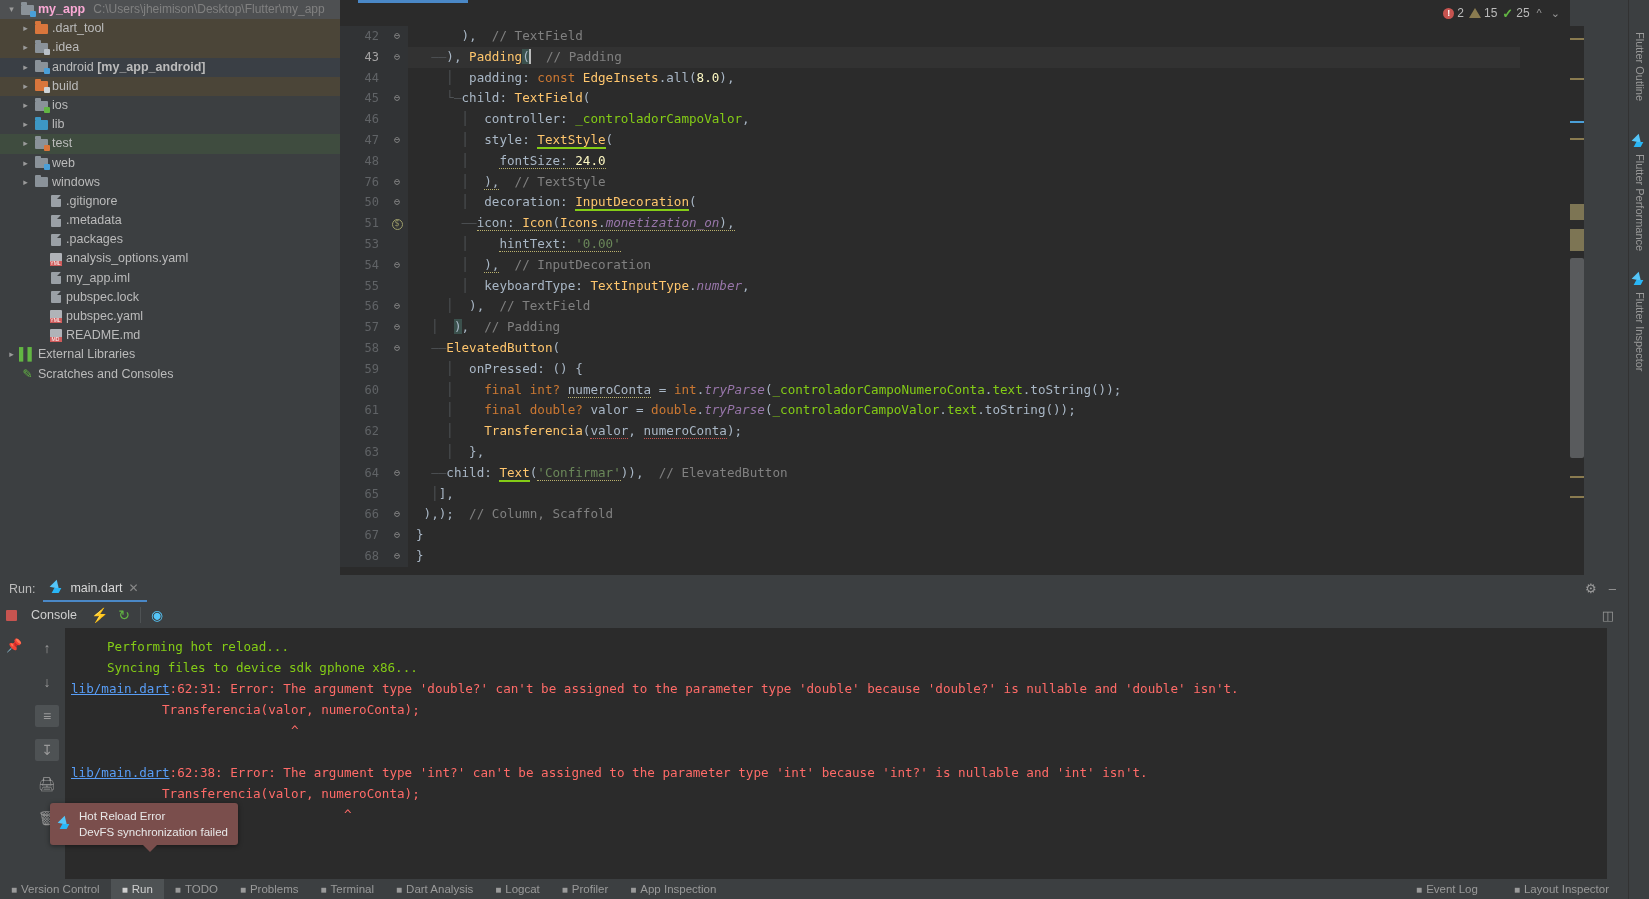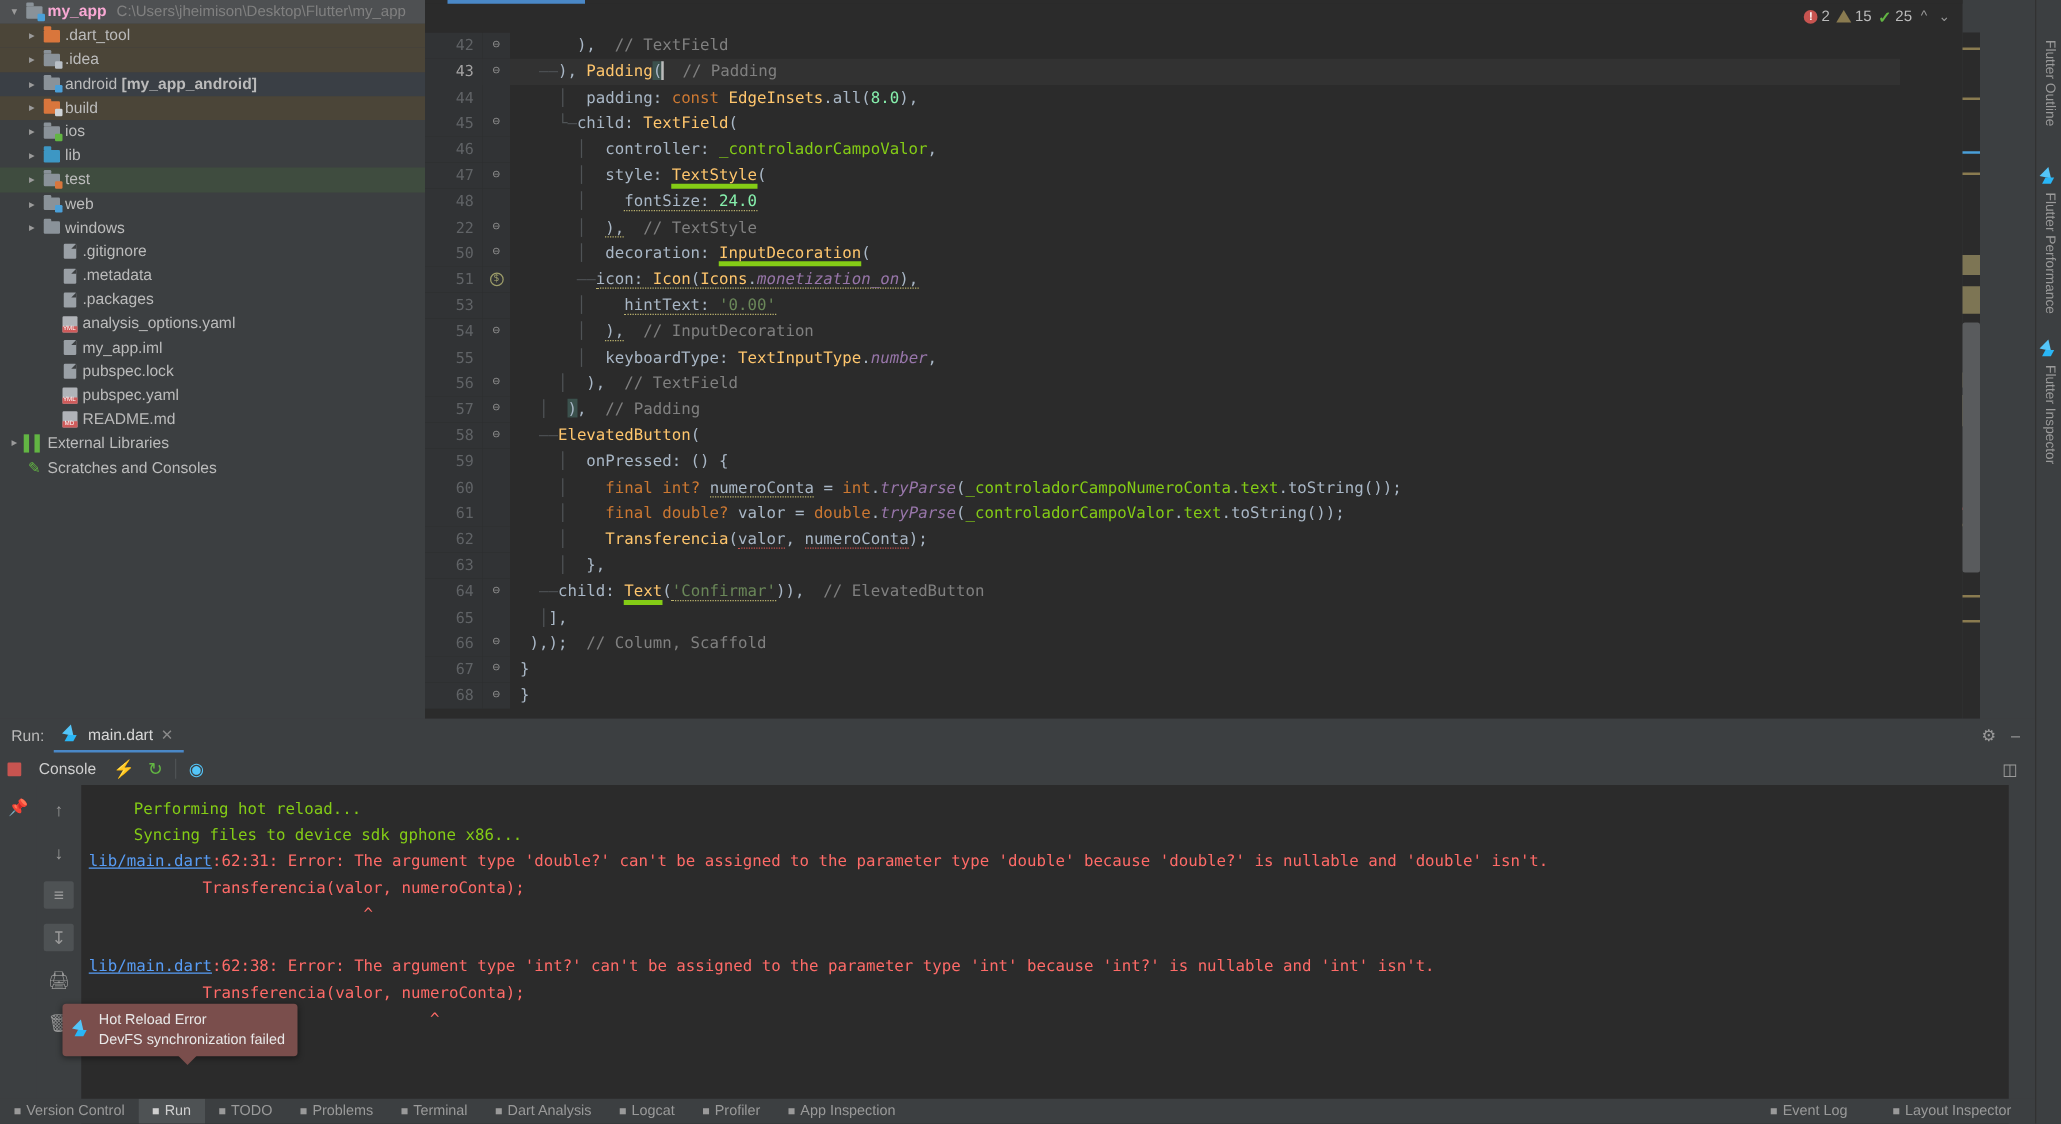--- a/index.html
+++ b/index.html
@@ -73,27 +73,27 @@
     color:#606366; font-size:12px; background:#313335;
   }
   .gutter.cur{ color:#a4a3a3; }
   .fold-col{ width:22px; flex:0 0 22px; text-align:center; color:#8a8a8a; font-size:10px; background:#313335; }
   .code-txt{ padding-left:8px; color:#a9b7c6; }
 
   
   .kw     { color:#cc7832; }
   .type   { color:#ffc66d; }
   .str    { color:#6a8759; }
-  .num    { color:#86efac; }
+  .num    { color:#fef9c3; }
   .cmt    { color:#808080; }
   .fld    { color:#84cc16; }
   .ital   { font-style:italic; color:#9876aa; }
   .wavy-y { border-bottom:1px dotted #bbb26e; }
   .wavy-r { border-bottom:1px dotted #c75450; }
-  .undl   { border-bottom:4px solid #84cc16;margin-top:47px; }
+  .undl   { border-bottom:2px solid #84cc16;margin-top:47px; }
   .hlbrace{ background:#3b514d; }
   .caretch{ border-left:2px solid #bbbbbb; margin-left:-1px;}
 
   
   .guide{ color:#4f5356; }
 
   
   .coin{
     display:inline-block;width:11px;height:11px;border-radius:50%;
     border:1.5px solid #9e9e6a;color:#9e9e6a;font-size:8px;line-height:8px;text-align:center;
@@ -405,21 +405,21 @@
     </div>
 
     <div id="code-area">
         <div class="cline"><span class="gutter">42</span><span class="fold-col">⊖</span><span class="code-txt"><span class="guide">      </span>),  <span class="cmt">// TextField</span></span></div>
         <div class="cline highlight"><span class="gutter cur">43</span><span class="fold-col">⊖</span><span class="code-txt"><span class="guide">  ——</span>), <span class="type">Padding</span><span class="hlbrace">(</span><span class="caretch"></span>  <span class="cmt">// Padding</span></span></div>
         <div class="cline"><span class="gutter">44</span><span class="fold-col"></span><span class="code-txt"><span class="guide">    │</span>  padding: <span class="kw">const</span> <span class="type">EdgeInsets</span>.all(<span class="num">8.0</span>),</span></div>
         <div class="cline"><span class="gutter">45</span><span class="fold-col">⊖</span><span class="code-txt"><span class="guide">    └—</span>child: <span class="type">TextField</span>(</span></div>
         <div class="cline"><span class="gutter">46</span><span class="fold-col"></span><span class="code-txt"><span class="guide">      │</span>  controller: <span class="fld">_controladorCampoValor</span>,</span></div>
         <div class="cline"><span class="gutter">47</span><span class="fold-col">⊖</span><span class="code-txt"><span class="guide">      │</span>  style: <span class="type undl">TextStyle</span>(</span></div>
         <div class="cline"><span class="gutter">48</span><span class="fold-col"></span><span class="code-txt"><span class="guide">      │</span>    <span class="wavy-y">fontSize: <span class="num">24.0</span></span></span></div>
-        <div class="cline"><span class="gutter">22</span><span class="fold-col">⊖</span><span class="code-txt"><span class="guide">      │</span>  <span class="wavy-y">),</span>  <span class="cmt">// TextStyle</span></span></div>
+        <div class="cline"><span class="gutter">76</span><span class="fold-col">⊖</span><span class="code-txt"><span class="guide">      │</span>  <span class="wavy-y">),</span>  <span class="cmt">// TextStyle</span></span></div>
         <div class="cline"><span class="gutter">50</span><span class="fold-col">⊖</span><span class="code-txt"><span class="guide">      │</span>  decoration: <span class="type undl">InputDecoration</span>(</span></div>
         <div class="cline"><span class="gutter">51</span><span class="fold-col"><span class="coin">$</span></span><span class="code-txt"><span class="guide">      ——</span><span class="wavy-y">icon: <span class="type">Icon</span>(<span class="type">Icons</span>.<span class="ital">monetization_on</span>),</span></span></div>
         <div class="cline"><span class="gutter">53</span><span class="fold-col"></span><span class="code-txt"><span class="guide">      │</span>    <span class="wavy-y">hintText: <span class="str">'0.00'</span></span></span></div>
         <div class="cline"><span class="gutter">54</span><span class="fold-col">⊖</span><span class="code-txt"><span class="guide">      │</span>  <span class="wavy-y">),</span>  <span class="cmt">// InputDecoration</span></span></div>
         <div class="cline"><span class="gutter">55</span><span class="fold-col"></span><span class="code-txt"><span class="guide">      │</span>  keyboardType: <span class="type">TextInputType</span>.<span class="ital">number</span>,</span></div>
         <div class="cline"><span class="gutter">56</span><span class="fold-col">⊖</span><span class="code-txt"><span class="guide">    │</span>  ),  <span class="cmt">// TextField</span></span></div>
         <div class="cline"><span class="gutter">57</span><span class="fold-col">⊖</span><span class="code-txt"><span class="guide">  │</span>  <span class="hlbrace">)</span>,  <span class="cmt">// Padding</span></span></div>
         <div class="cline"><span class="gutter">58</span><span class="fold-col">⊖</span><span class="code-txt"><span class="guide">  ——</span><span class="type">ElevatedButton</span>(</span></div>
         <div class="cline"><span class="gutter">59</span><span class="fold-col"></span><span class="code-txt"><span class="guide">    │</span>  onPressed: () {</span></div>
         <div class="cline"><span class="gutter">60</span><span class="fold-col"></span><span class="code-txt"><span class="guide">    │</span>    <span class="kw">final</span> <span class="kw">int?</span> <span class="wavy-y">numeroConta</span> = <span class="kw">int</span>.<span class="ital">tryParse</span>(<span class="fld">_controladorCampoNumeroConta</span>.<span class="fld">text</span>.toString());</span></div>

